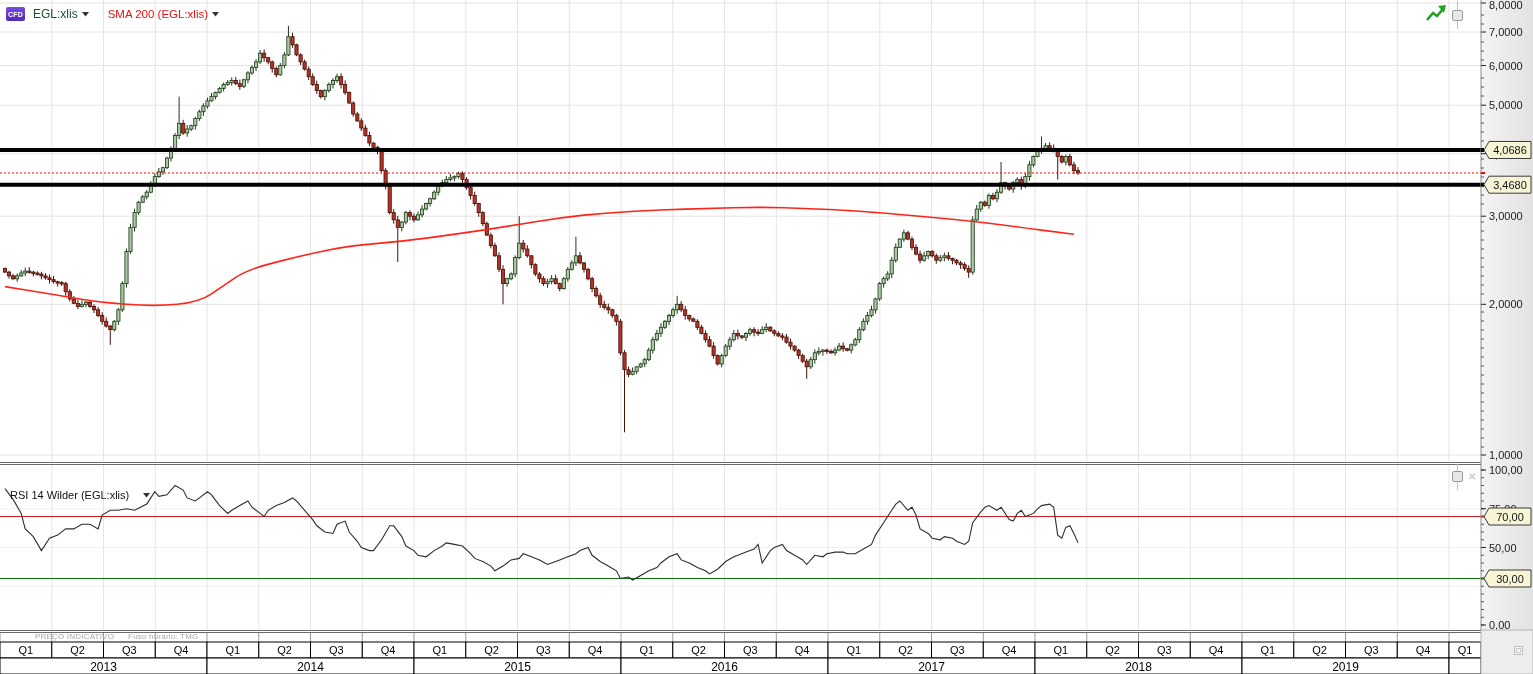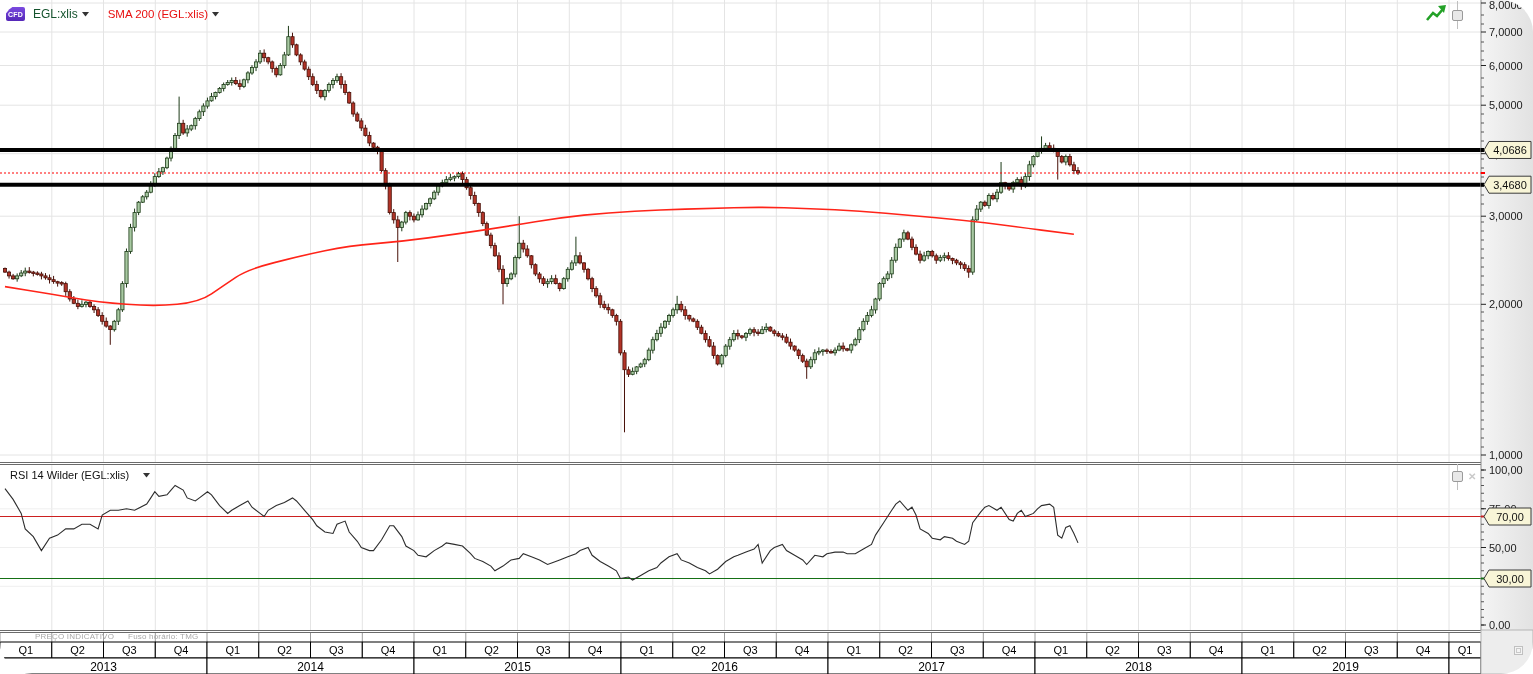--- a/index.html
+++ b/index.html
@@ -1,26 +1,26 @@
 <!DOCTYPE html>
 <html><head>
 <meta charset="utf-8">
 <style>
   html,body{margin:0;padding:0;background:#fff;}
   .app{position:relative;width:1533px;height:674px;overflow:hidden;background:#fff;
-       font-family:"Liberation Sans", sans-serif;border-radius:32px;-webkit-font-smoothing:antialiased;}
+       font-family:"Liberation Sans", sans-serif;-webkit-font-smoothing:antialiased;}
   #chart-root{position:absolute;left:0;top:0;}
   svg text{font-family:"Liberation Sans", sans-serif;}
   .hud{position:absolute;display:flex;align-items:center;gap:4px;}
   .badge{display:inline-flex;align-items:center;justify-content:center;width:19px;height:14px;
          border-radius:2px;background:linear-gradient(180deg,#7a4ae0,#5527b8);color:#fff;
          font-size:7px;font-weight:bold;letter-spacing:.2px;}
   .instr{font-size:12px;color:#14532d;display:inline-flex;align-items:center;gap:4px;cursor:pointer;}
   .sma-lbl{font-size:11.5px;color:#e81010;display:inline-flex;align-items:center;gap:4px;cursor:pointer;justify-content:space-between;}
-  .rsi-lbl{font-size:11px;color:#111;display:inline-flex;align-items:center;gap:14px;cursor:pointer;}
+  .rsi-lbl{font-size:11px;color:#111;display:inline-flex;align-items:center;gap:14px;cursor:pointer;margin-top:20px;}
   .footnote{position:absolute;left:3px;top:632px;font-size:8px;color:#a9a9a9;letter-spacing:.2px;display:flex;gap:14px;margin-left:32px;}
   .caret{display:inline-block;}
   .splitter{position:absolute;width:14px;display:flex;flex-direction:column;align-items:center;}
   .splitter .bar{width:1px;background:#bfbfbf;flex:1;}
   .splitter .handle{width:9px;height:9px;background:#e8e8e8;border:1px solid #9a9a9a;border-radius:2px;
                     position:absolute;top:9px;left:2px;}
   .panel-btn{position:absolute;font-size:10px;color:#c9c9c9;line-height:10px;cursor:pointer;}
   .mini-restore{position:absolute;width:7px;height:7px;border:1px solid #c0c0c0;background:#f4f4f4;}
   .mini-restore:after{content:"";position:absolute;left:1px;top:1px;width:3px;height:3px;border:1px solid #c9c9c9;}
 </style>

